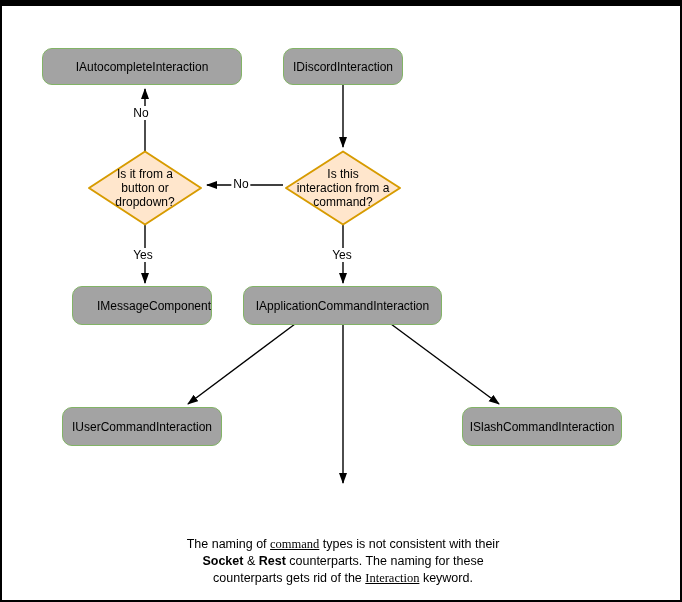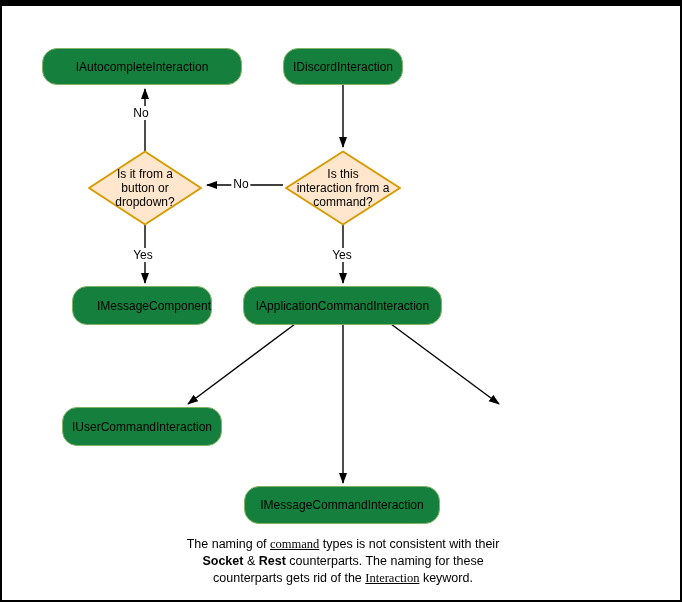--- a/index.html
+++ b/index.html
@@ -21,23 +21,23 @@
   .edges-layer {
     position: absolute;
     left: 0; top: 0;
     width: 682px; height: 596px;
     pointer-events: none;
   }
 
   .node {
     position: absolute;
     box-sizing: border-box;
-    background: #15803d;
+    background: #a3a3a3;
     border: 1.5px solid #82b366;
-    border-radius: 15px;
+    border-radius: 10px;
     display: flex;
     align-items: center;
     justify-content: center;
     text-align: center;
     font-size: 12px;
     color: #000000;
     line-height: 14px;
   }
 
   .decision {
@@ -115,24 +115,24 @@
   </div>
 
   <div class="node" style="left:241px; top:280px; width:199px; height:39px;text-align:center;">
     <span>IApplicationCommandInteraction</span>
   </div>
 
   <div class="node" style="left:60px; top:401px; width:160px; height:39px;">
     <span>IUserCommandInteraction</span>
   </div>
 
+  <div class="node" style="left:460px; top:401px; width:160px; height:39px;">
+    <span>ISlashCommandInteraction</span>
+  </div>
 
-  <div class="node" style="left:242px; top:480px; width:196px; height:38px;">
-    <span>IMessageCommandInteraction</span>
-  </div>
 
   <div class="decision" style="left:85px; top:144px; width:116px; height:76px;">
     <svg viewBox="0 0 116 76" preserveAspectRatio="none">
       <polygon points="58,1.5 114,38 58,74.5 2,38" fill="#ffe6cc" stroke="#d79b00" stroke-width="2" stroke-linejoin="round"></polygon>
     </svg>
     <div class="decision-label">Is it from a
 button or
 dropdown?</div>
   </div>
 

